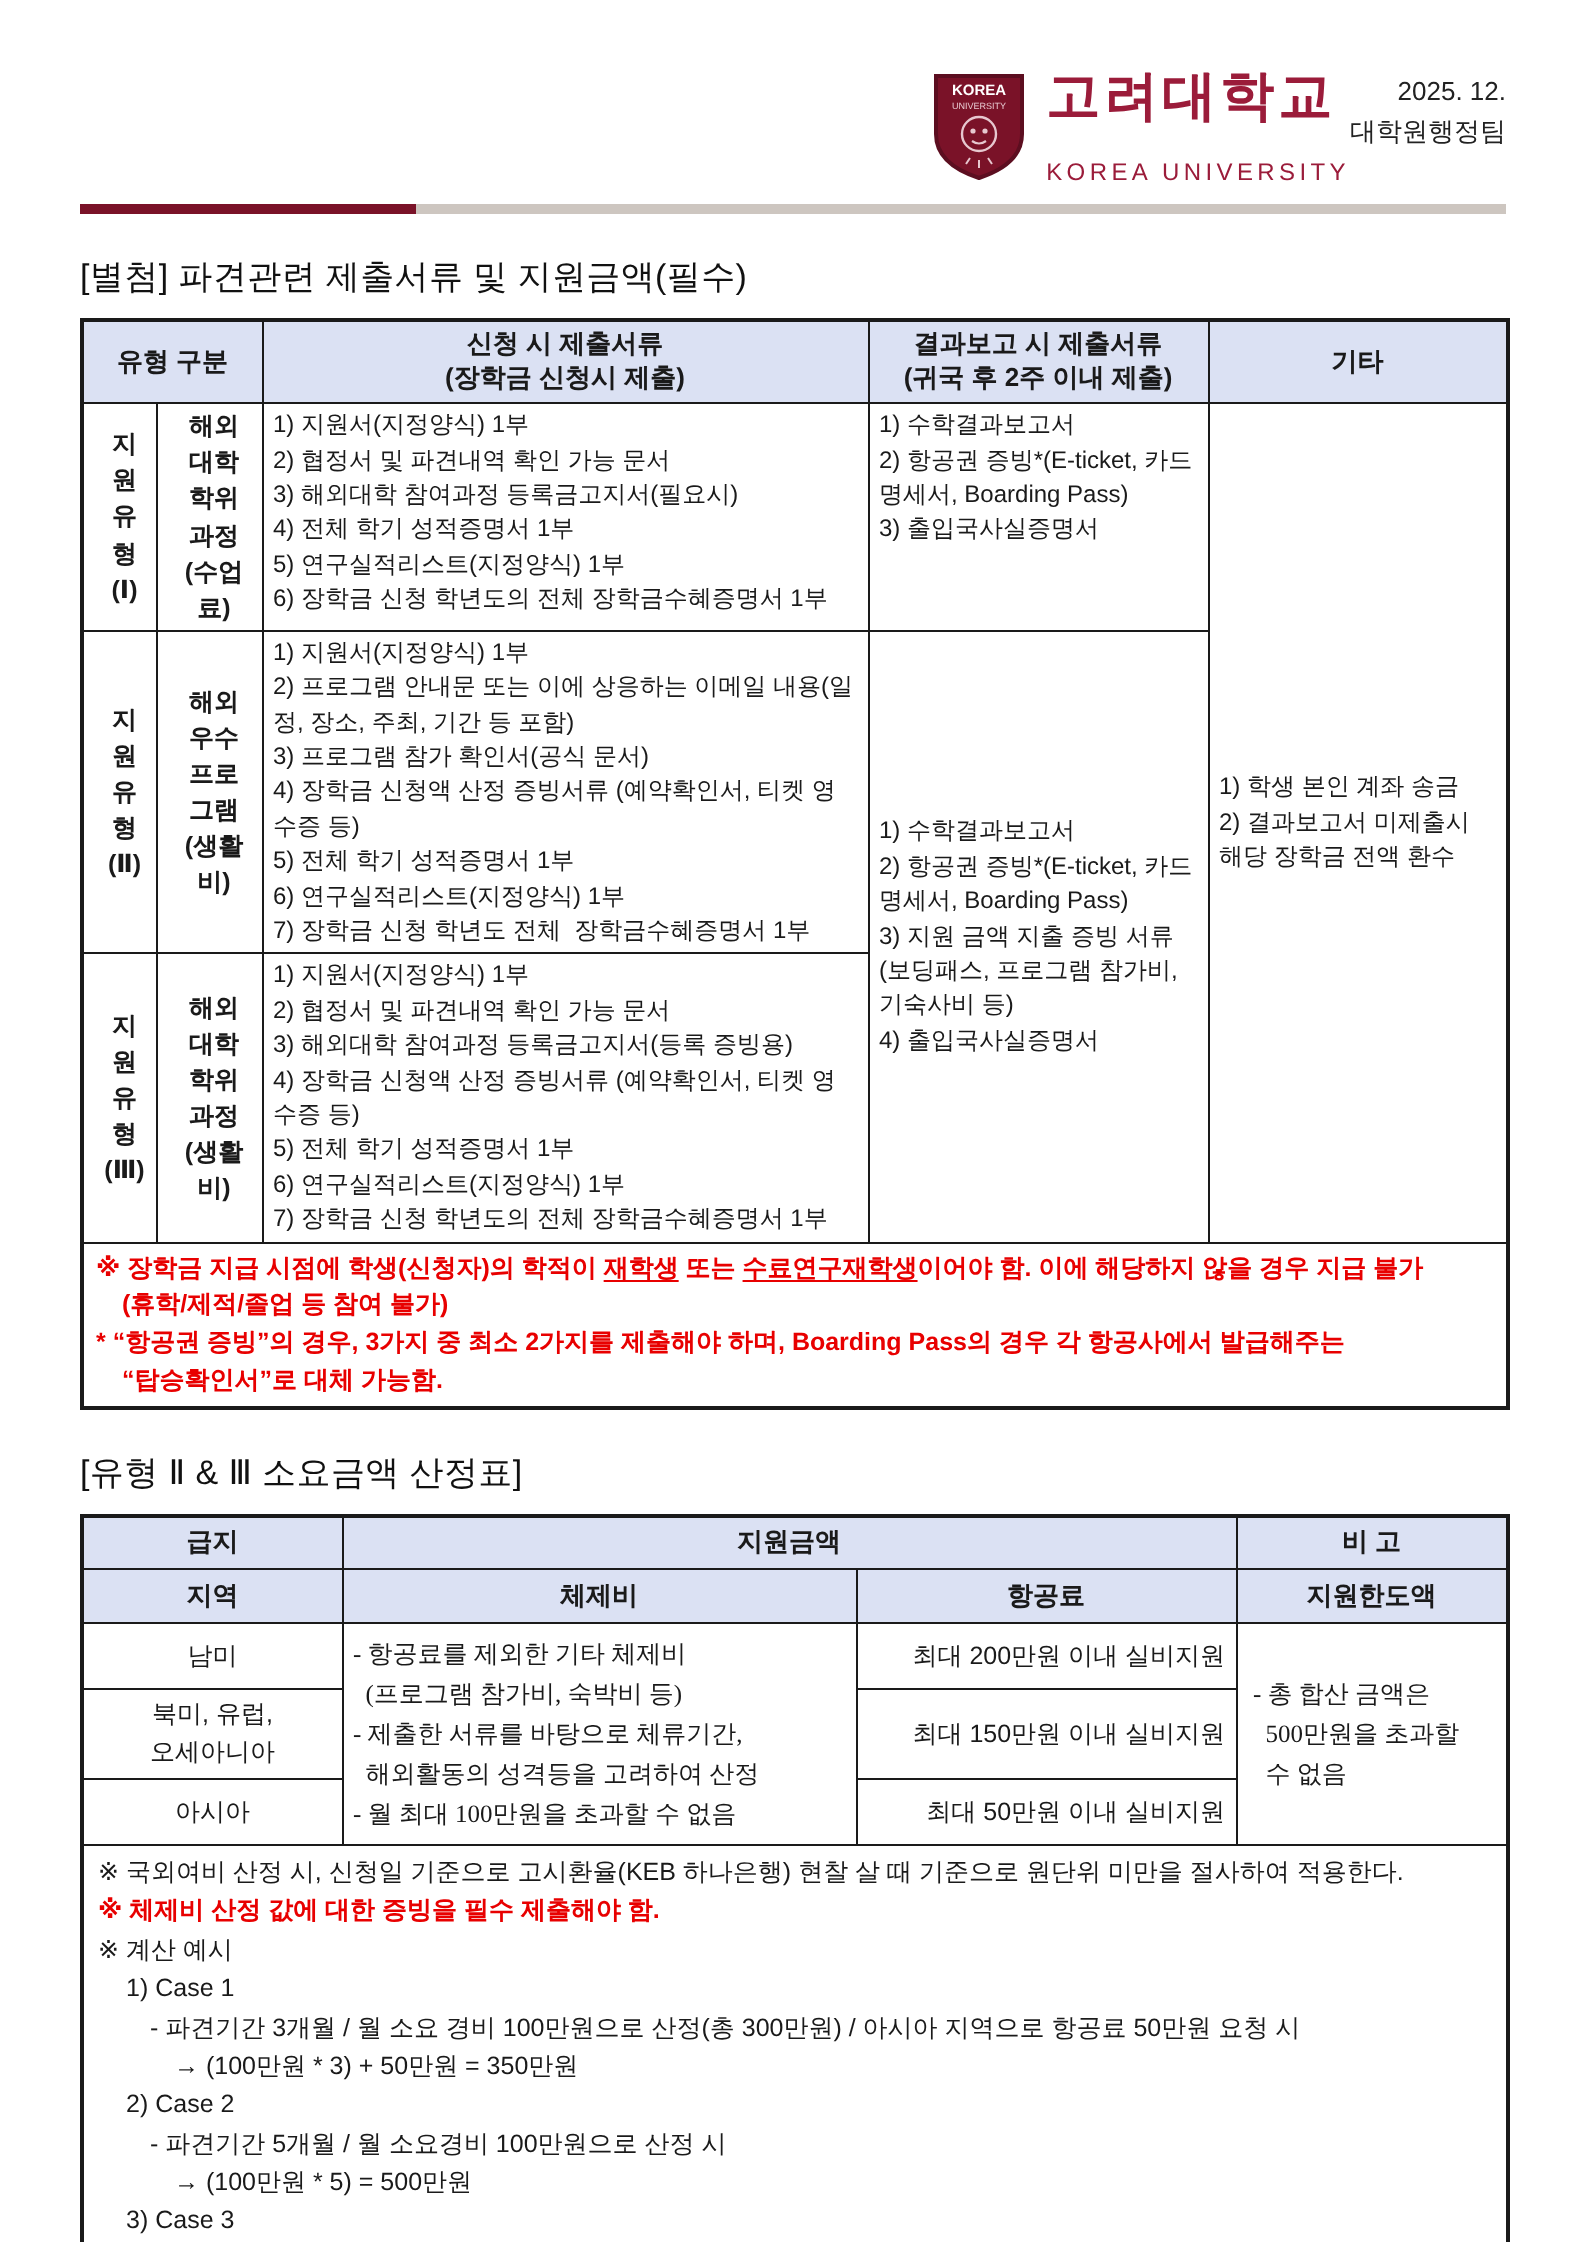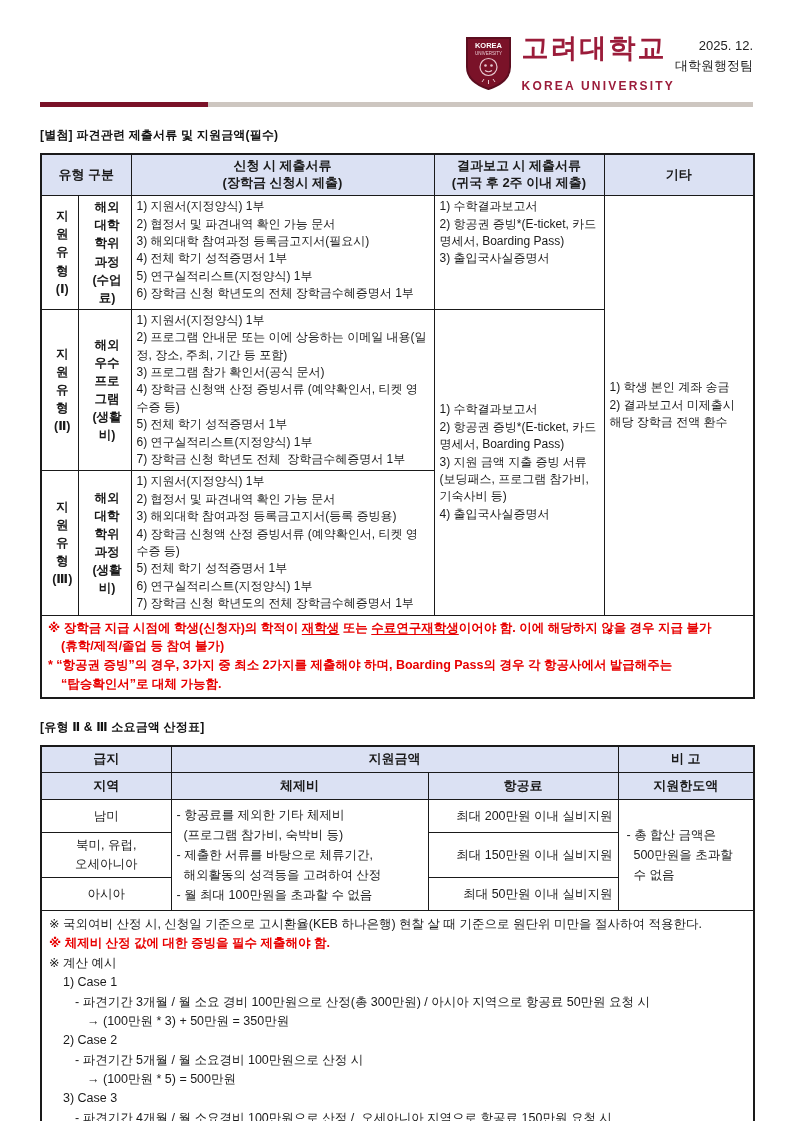--- a/index.html
+++ b/index.html
@@ -16,49 +16,49 @@
     width:793px;height:1121px;overflow:hidden;
     font-family:"Liberation Sans","DejaVu Sans",sans-serif;
     color:#1a1a1a;
   }
   .page{width:793px;height:1121px;padding:34px 40px 0 40px;position:relative;}
 
   
   .doc-header{display:flex;justify-content:flex-end;align-items:flex-start;}
   .logo-wrap{display:flex;align-items:center;gap:10px;}
   .logo-text .kr{font-size:27px;font-weight:bold;color:var(--crimson);letter-spacing:2px;line-height:1.05;}
-  .logo-text .en{font-size:12px;font-weight:bold;color:var(--crimson);letter-spacing:2.2px;margin-top:17px;}
+  .logo-text .en{font-size:12px;font-weight:normal;color:var(--crimson);letter-spacing:2.2px;margin-top:17px;}
   .date-block{text-align:right;font-size:13px;font-weight:normal;color:#222;line-height:1.55;margin-top:2px;}
   .divider{display:flex;height:5px;margin-top:9px;}
   .divider .seg-dark{width:168px;background:var(--crimson-dark);}
   .divider .seg-light{flex:1;background:var(--divider-light);}
 
   
-  .sec-title{font-size:12px;font-weight:bold;color:#111;margin:20px 0 9px 0;letter-spacing:.2px;}
+  .sec-title{font-size:17px;font-weight:normal;color:#111;margin:20px 0 9px 0;letter-spacing:.2px;}
 
   
   table{border-collapse:collapse;width:713px;table-layout:fixed;}
   td,th{border:1px solid var(--border);padding:2px 5px;vertical-align:middle;}
   table{border:2px solid var(--border);}
   .hcell{background:var(--table-header-bg);text-align:center;font-weight:bold;font-size:13px;padding:3px 2px;line-height:1.3;}
   .center-cell{text-align:center;font-weight:bold;font-size:12.5px;line-height:1.35;padding-left:10px;}
   .doc-list{font-size:12px;line-height:1.45;}
   .doc-list div{white-space:pre-wrap;}
   td.top{vertical-align:top;}
   .sub{font-weight:bold;}
 
   
   .red-note{color:var(--note-red);font-weight:bold;font-size:12.5px;line-height:1.5;padding:3px 6px;}
   .red-note .indent{padding-left:13px;}
   .red-note u{text-underline-offset:2px;}
 
   
   .t2 .region-cell{text-align:center;font-size:12.5px;font-weight:normal;line-height:1.5;}
   .t2 .money-cell{text-align:right;font-size:12.5px;}
-  .t2 .stay-cell .doc-list, .t2 .limit-cell .doc-list{font-size:12.5px;line-height:1.6;}
+  .t2 .stay-cell .doc-list, .t2 .limit-cell .doc-list{font-size:12.5px;line-height:1.6;font-family:Liberation Serif, serif;}
   .t2 .limit-cell{padding-left:8px;}
   .notes-cell{font-size:12.5px;line-height:1.55;padding:4px 7px 6px 7px;}
   .notes-cell .n-red{color:var(--note-red);font-weight:bold;}
   .case-block .c-label{padding-left:14px;}
   .case-block .c-detail{padding-left:26px;white-space:pre-wrap;}
   .case-block .c-result{padding-left:38px;}
 </style>
 </head>
 <body>
 

